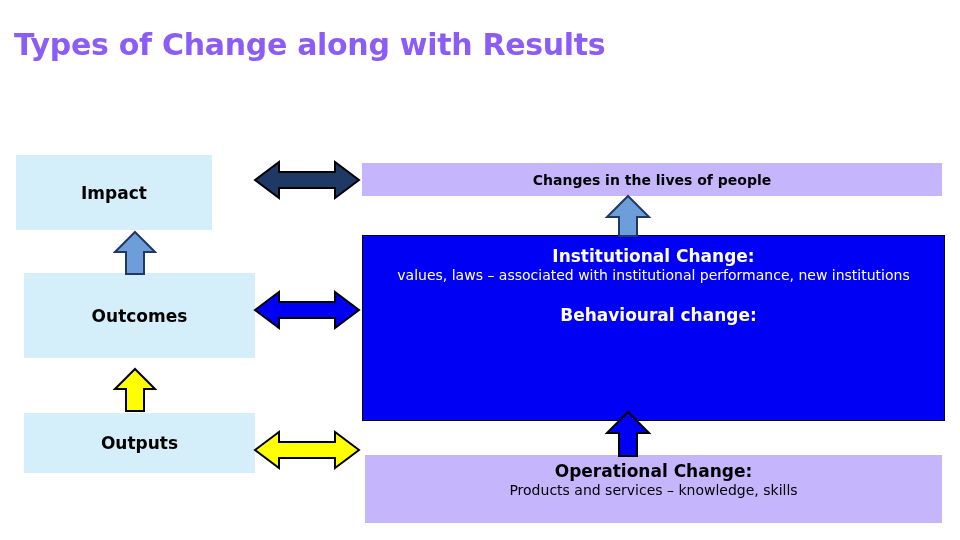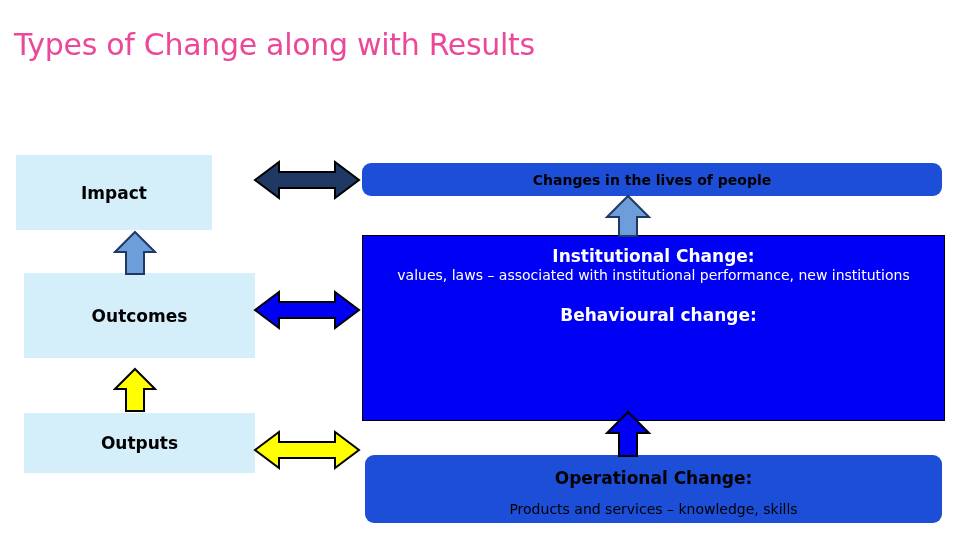--- a/index.html
+++ b/index.html
@@ -16,43 +16,42 @@
     font-family: "DejaVu Sans", "Liberation Sans", sans-serif;
   }
 
   
   #title {
     position: absolute;
     left: 14px;
     top: 28px;
     width: 880px;
     font-size: 30px;
-    font-weight: normal;
-    color: #ec4899;
+    font-weight: bold;
+    color: #8b5cf6;
     letter-spacing: -0.3px;
     line-height: 1.1;
     white-space: nowrap;
   }
 
   
   .box {
     position: absolute;
     box-sizing: border-box;
     display: flex;
     flex-direction: column;
     align-items: center;
     justify-content: center;
     text-align: center;
   }
   .lightblue-box {
     background: #D5EFFA;
   }
   .lavender-box {
-    background: #1d4ed8;
-    border-radius: 9px;
+    background: #c4b5fd;
   }
   .blue-box {
     background: #0000F5;
     border: 1px solid #000000;
   }
 
   .left-label {
     font-size: 17px;
     font-weight: bold;
     color: #000000;
@@ -120,23 +119,23 @@
   </div>
 
   <div class="box blue-box" style="left:362px; top:235px; width:583px; height:186px; justify-content:flex-start; padding-top:10px;">
 
     <div class="rhead">Institutional Change:</div>
     <div class="rbody" style="">values, laws – associated with institutional performance, new institutions</div>
 
     <div class="rhead" style="margin-top:20px;margin-left:10px;">Behavioural change:</div>
   </div>
 
-  <div class="box lavender-box" style="left:365px; top:455px; width:577px; height:68px; justify-content:flex-start; padding-top:13px;">
+  <div class="box lavender-box" style="left:365px; top:455px; width:577px; height:68px; justify-content:flex-start; padding-top:6px;">
     <div class="dark-head">Operational Change:</div>
-    <div class="dark-body" style="margin-top:12px;">Products and services – knowledge, skills</div>
+    <div class="dark-body" style="">Products and services – knowledge, skills</div>
   </div>
 
   <div class="arrow" style="left:253px; top:158px;">
     <svg width="108" height="44" viewBox="0 0 108 44">
       <polygon points="2,22 26,4 26,14 82,14 82,4 106,22 82,40 82,30 26,30 26,40" fill="#1F3864" stroke="#000000" stroke-width="2" stroke-linejoin="miter"></polygon>
     </svg>
   </div>
 
   <div class="arrow" style="left:253px; top:288px;">
     <svg width="108" height="44" viewBox="0 0 108 44">

